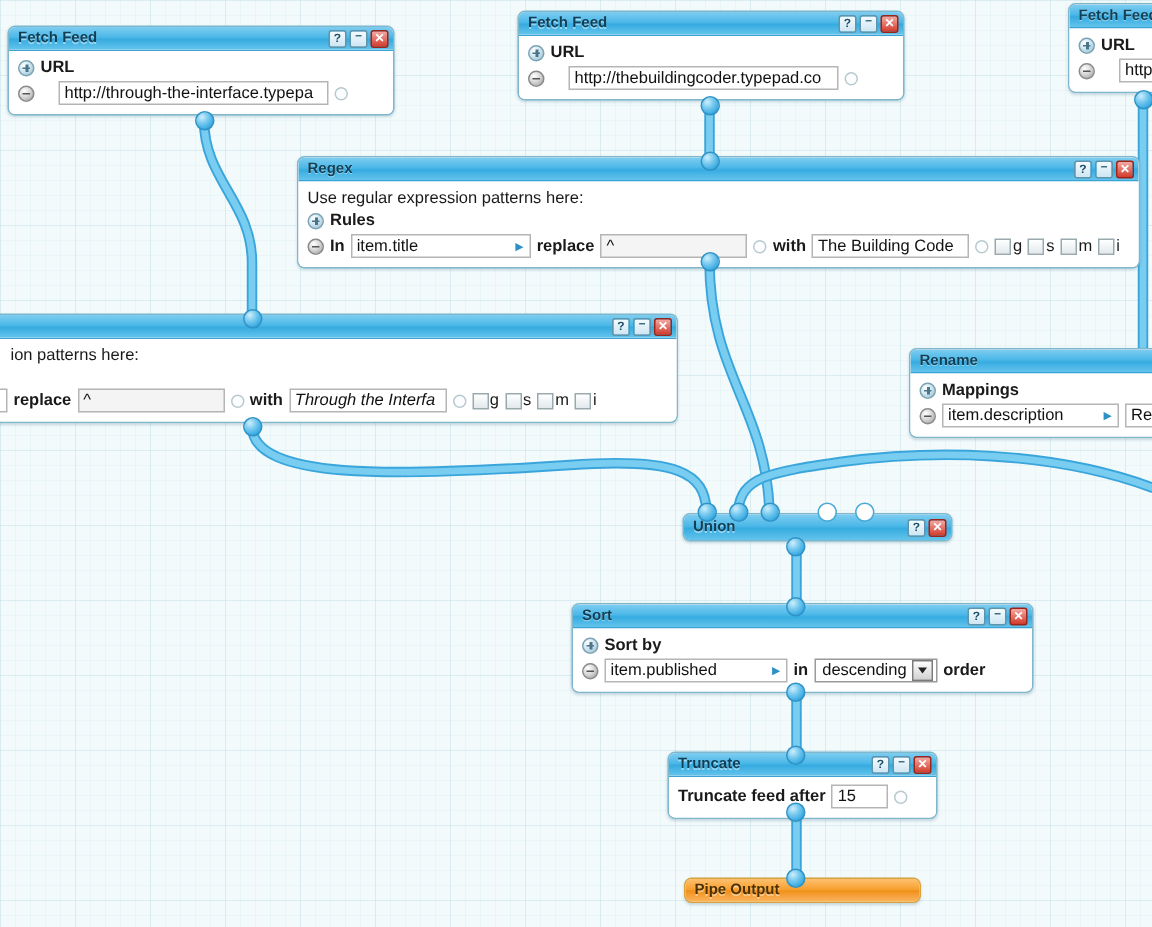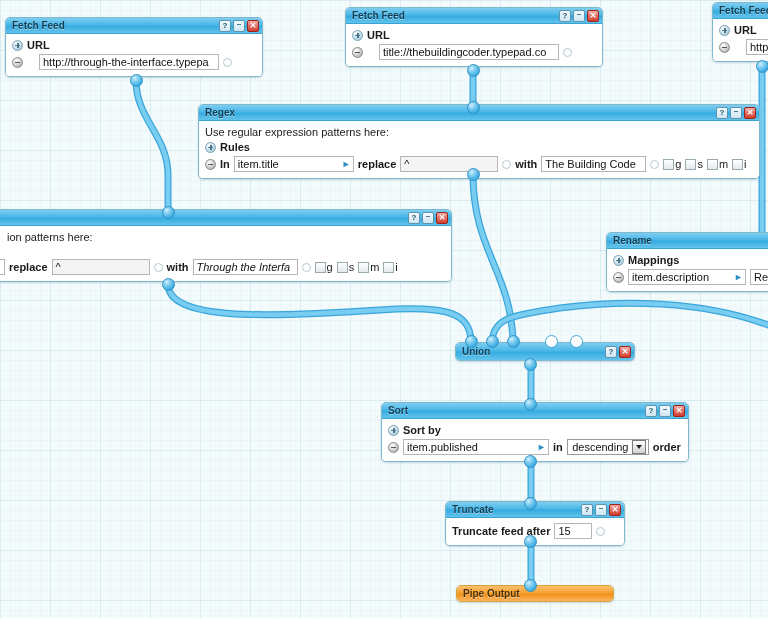--- a/index.html
+++ b/index.html
@@ -344,21 +344,21 @@
         <div class="wbtn close">✕</div>
       </div>
     </div>
     <div class="body">
       <div class="row">
         <span class="cicon plus"></span>
         <span class="lbl">URL</span>
       </div>
       <div class="row">
         <span class="cicon minus"></span>
-        <div class="tin" style="width:180px; margin-left:12px;">title://thebuildingcoder.typepad.co</div>
+        <div class="tin" style="width:180px; margin-left:12px;">http://thebuildingcoder.typepad.co</div>
         <span class="ocirc"></span>
       </div>
     </div>
   </div>
 
   <div class="module" id="m-ff3" style="left:712px; top:2px; width:258px;">
     <div class="titlebar">
       <div class="title">Fetch Feed</div>
     </div>
     <div class="body">
@@ -506,21 +506,21 @@
         <div class="wbtn close">✕</div>
       </div>
     </div>
     <div class="body">
       <div class="row">
         <span class="cicon plus"></span>
         <span class="lbl">Sort by</span>
       </div>
       <div class="row">
         <span class="cicon minus"></span>
-        <div class="combo" style="width:146px;">
+        <div class="combo" style="width:122px;">
           <span class="ctext">item.published</span>
           <span class="carrow">►</span>
         </div>
         <span class="lbl">in</span>
         <div class="sel" style="width:82px;justify-content:center;">
           <span class="stext">descending</span>
           <span class="sbtn">
               <i></i>
             </span>
         </div>

